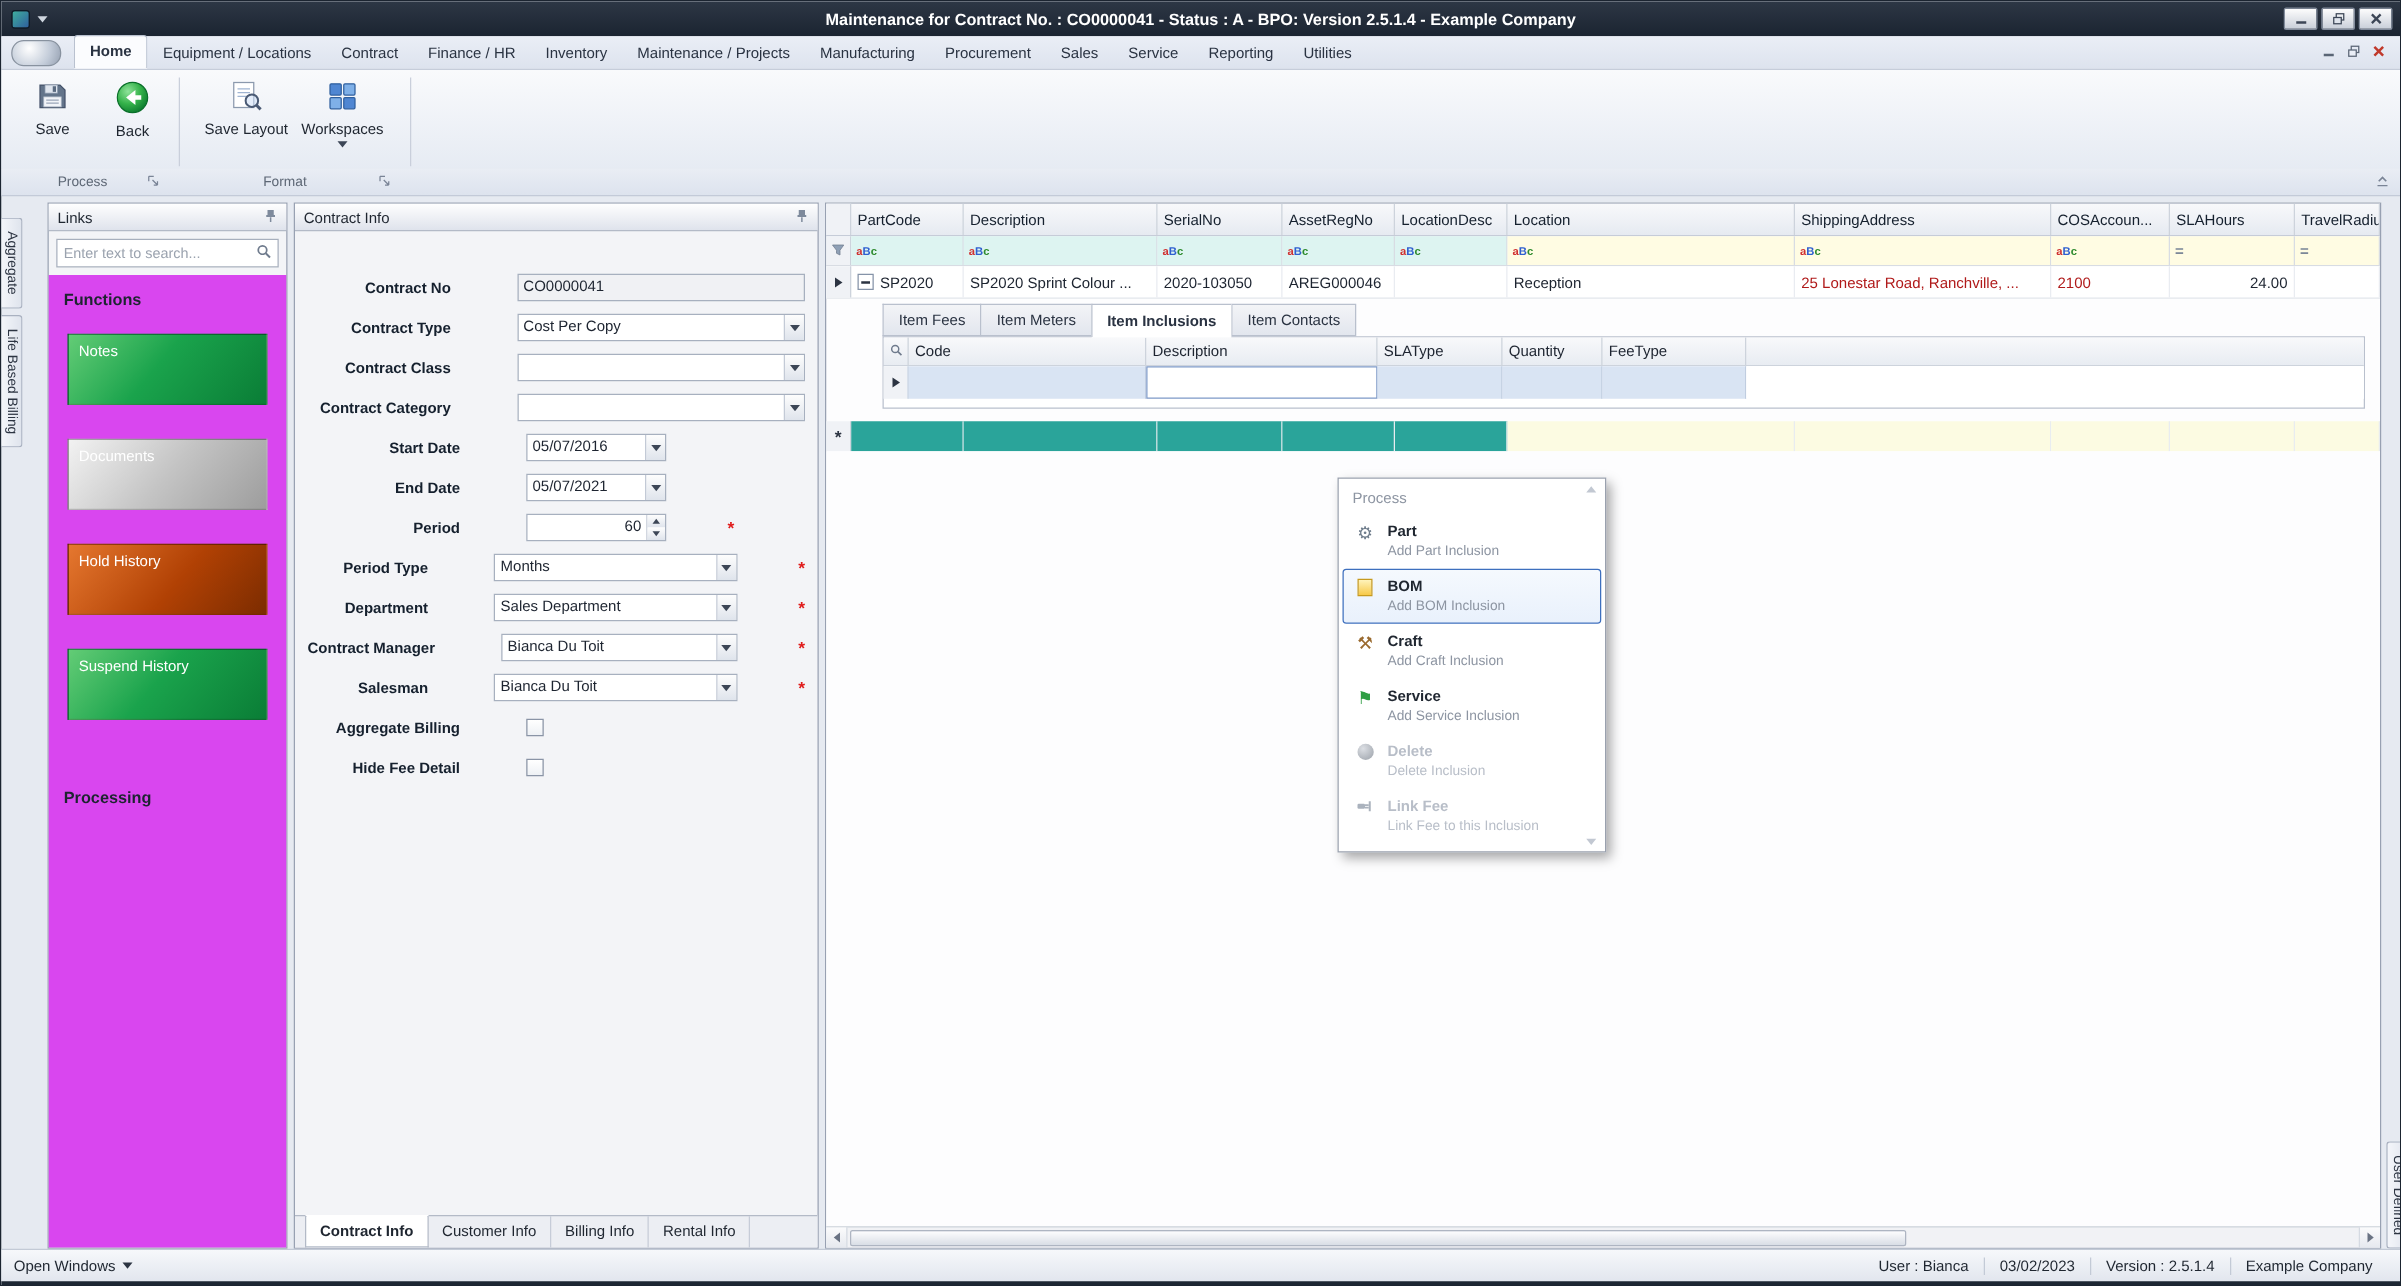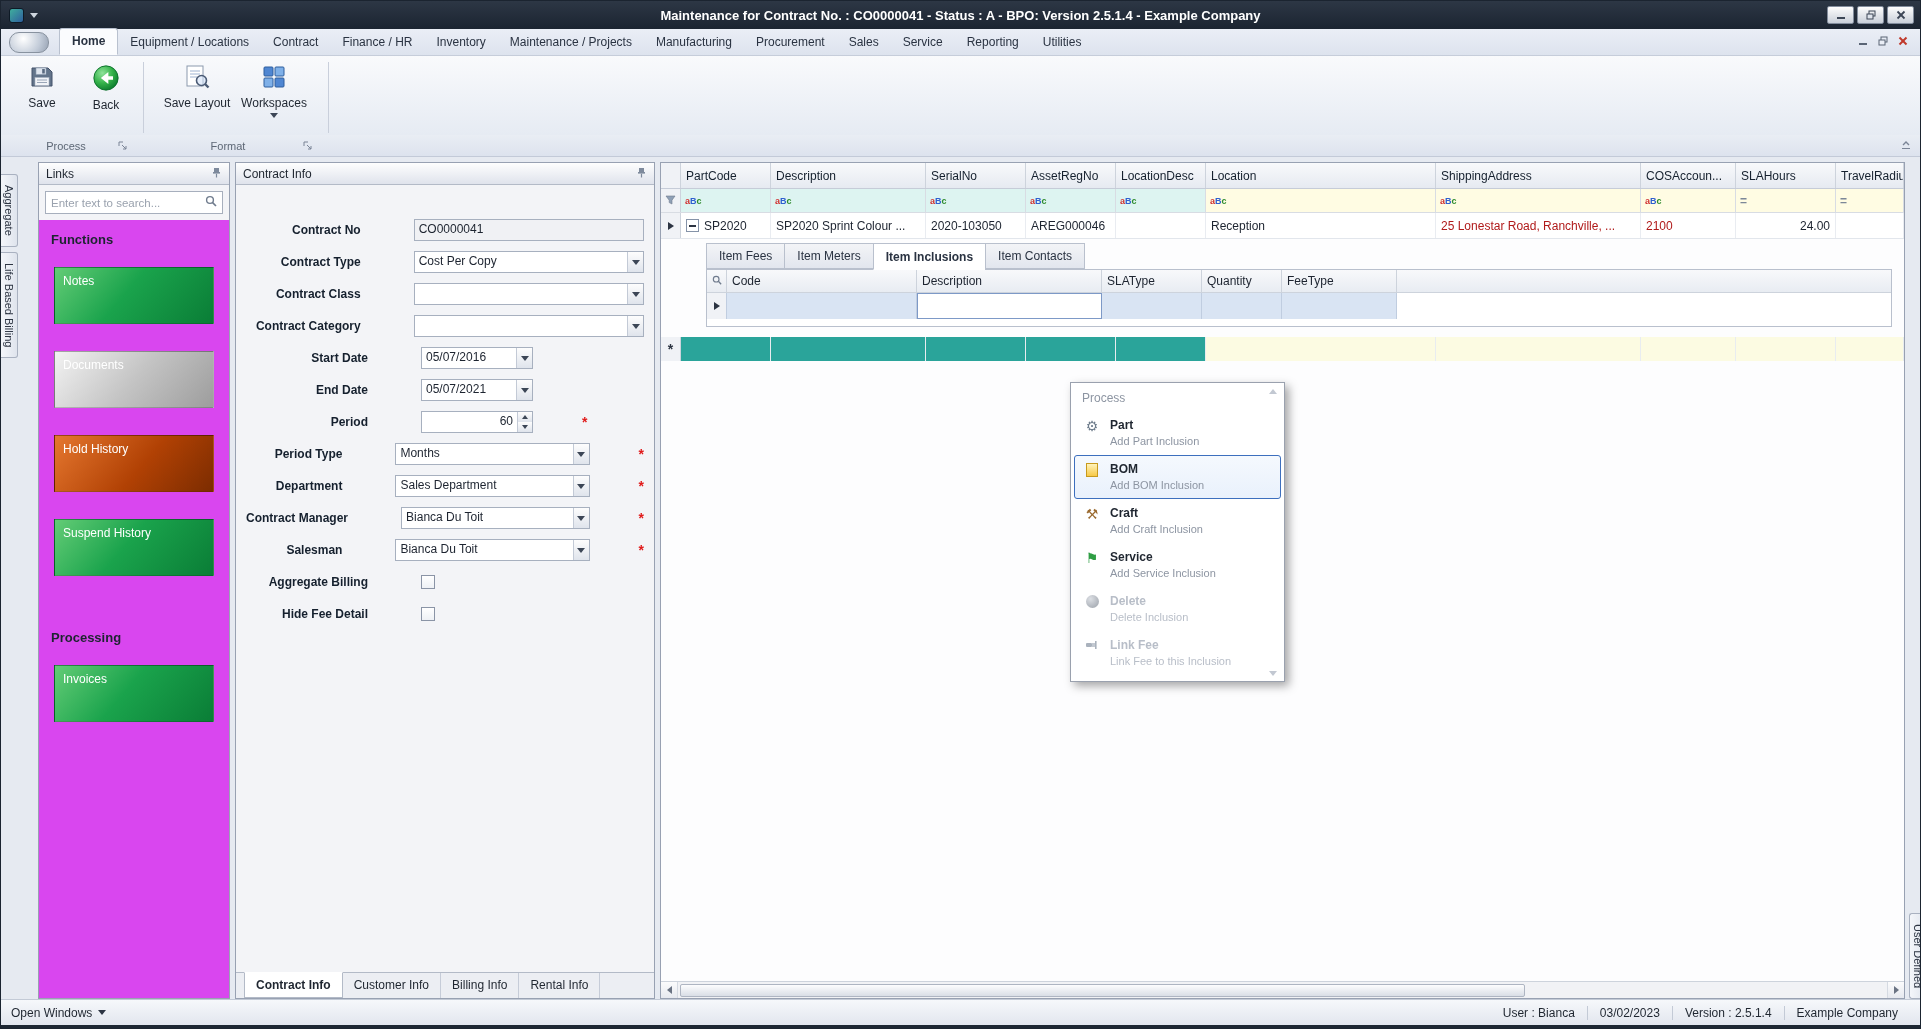--- a/index.html
+++ b/index.html
@@ -329,21 +329,20 @@
               <line x1="7.6" y1="7.6" x2="11" y2="11" stroke="#6f7b8d" stroke-width="1.6"></line>
             </svg></span>
       </div>
       <div class="lbody">
         <div class="lheading">Functions</div>
         <div class="fbtn green">Notes</div>
         <div class="fbtn gray">Documents</div>
         <div class="fbtn orange">Hold History</div>
         <div class="fbtn green">Suspend History</div>
         <div class="lheading second">Processing</div>
-        <div class="fbtn green">Invoices</div>
       </div>
     </div>
 
     <div class="panel contract">
       <div class="phead">
         <span>Contract Info</span>
         <span class="sp"></span>
         <span><svg width="11" height="11" viewBox="0 0 11 11">
               <rect x="3" y="1" width="5" height="4" fill="#7e8a9c"></rect>
               <rect x="2" y="5" width="7" height="1.6" fill="#7e8a9c"></rect>

